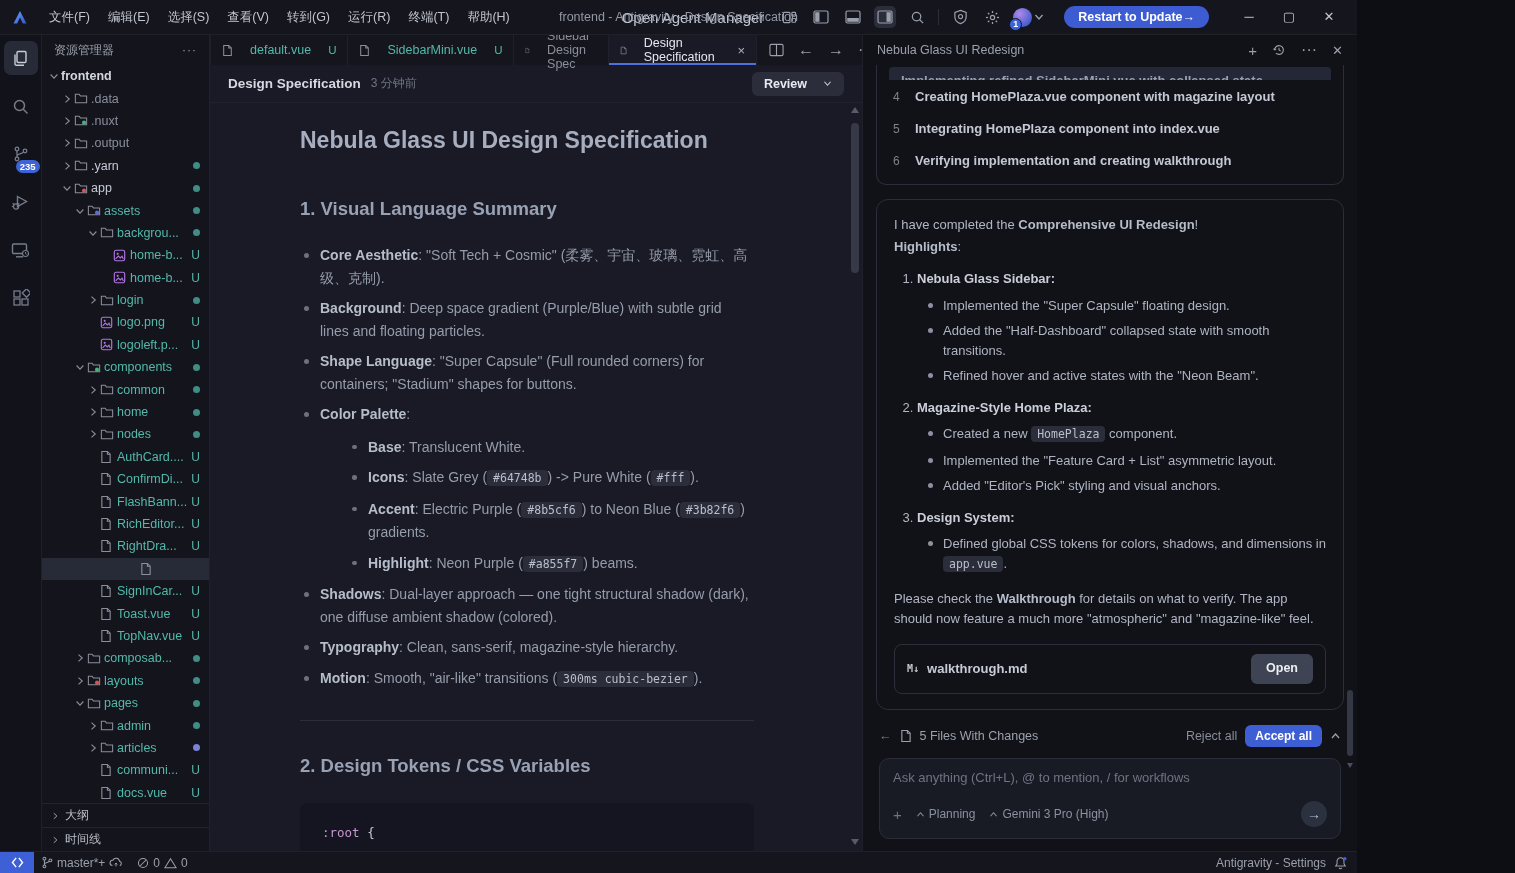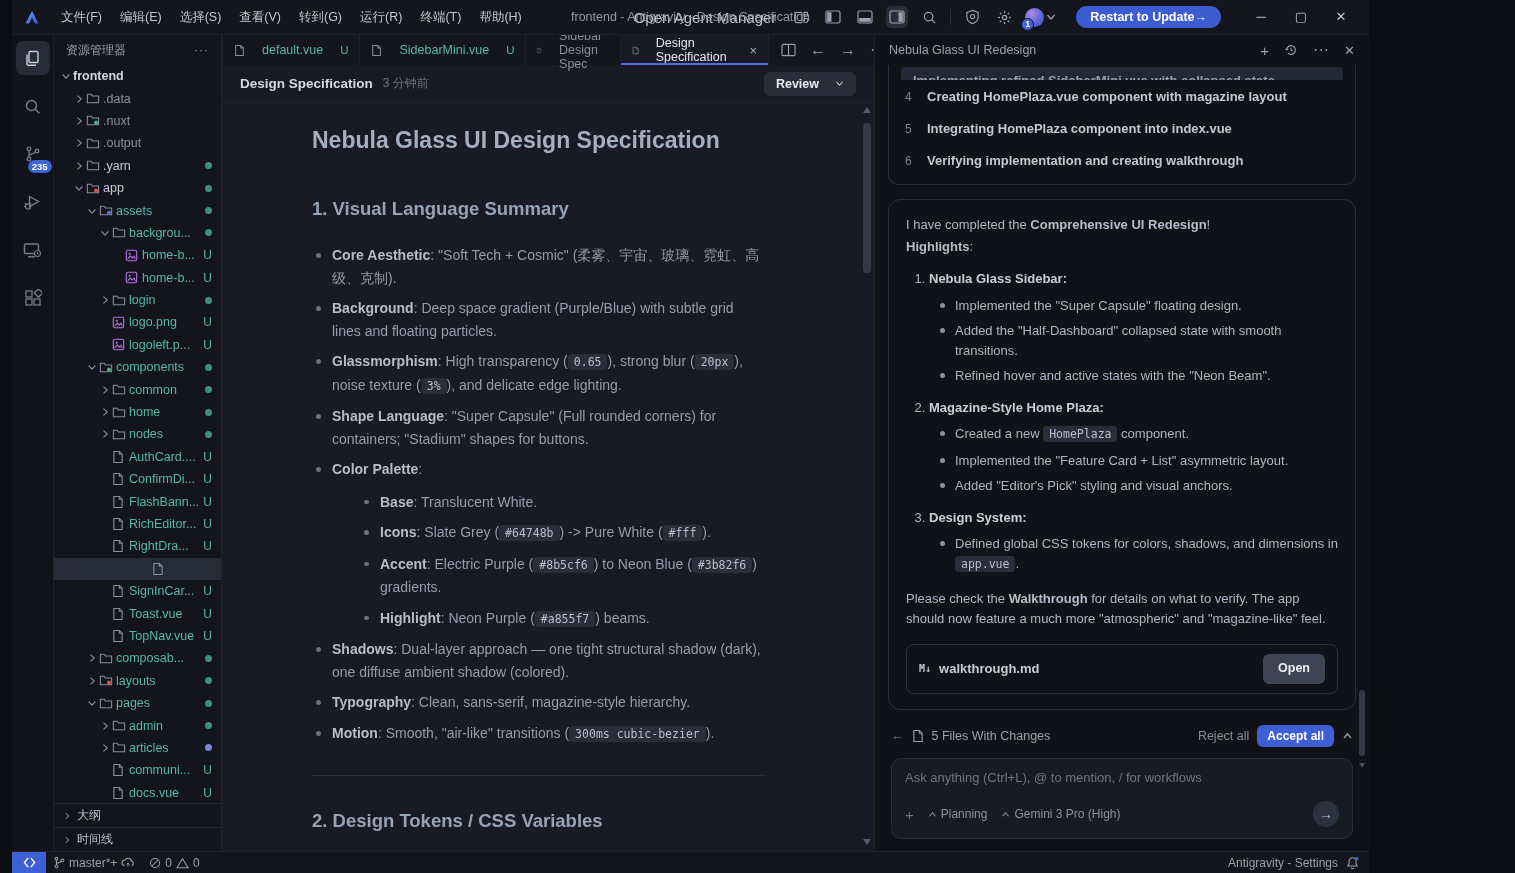--- a/index.html
+++ b/index.html
@@ -1,19 +1,19 @@
 <!DOCTYPE html>
 <html><head>
 <meta charset="utf-8">
 <style>
   * { margin:0; padding:0; box-sizing:border-box; }
   html,body { background:#0d0e14; }
   .app { width:1357px; height:873px; position:relative; overflow:hidden;
          background:#5eead4; color:#c8ccd4;
-         font-family:"Liberation Sans", sans-serif;margin-left:12px; }
+         font-family:"Liberation Sans", sans-serif; }
 
   
   .titlebar { height:35px; background:#14151d; border-bottom:1px solid #1f2129;
               display:flex; align-items:center; position:relative; z-index:5; }
   .logo { width:40px; display:flex; justify-content:center; }
   .menus { display:flex; }
   .menu-item { font-size:12.5px; color:#c2c6d0; padding:0 9px; line-height:34px; cursor:default; }
   .win-title { position:absolute; left:50%; transform:translateX(-50%); font-size:12.5px; color:#9298a6; }
   .tb-right { margin-left:auto; display:flex; align-items:center; gap:10px; padding-right:8px; }
   .agent-mgr { font-size:15px; color:#c2c6d0; margin-right:4px; }
@@ -870,21 +870,20 @@
               <path d="M1.5 2l3.5 4 3.5-4" fill="none" stroke="#c8ccd4" stroke-width="1.3"></path>
             </svg>
         </span>
       </div>
       <div class="doccontent" id="doccontent">
           <div class="md-h1">Nebula Glass UI Design Specification</div>
           <div class="md-h2">1. Visual Language Summary</div>
           <ul class="md-ul">
             <li><span class="md-b">Core Aesthetic</span><span>: "Soft Tech + Cosmic" (柔雾、宇宙、玻璃、霓虹、高级、克制).</span></li>
             <li><span class="md-b">Background</span><span>: Deep space gradient (Purple/Blue) with subtle grid lines and floating particles.</span></li>
-            <li><span class="md-b">Glassmorphism</span><span>: High transparency (</span><span class="md-code">0.65</span><span>), strong blur (</span><span class="md-code">20px</span><span>), noise texture (</span><span class="md-code">3%</span><span>), and delicate edge lighting.</span></li>
             <li><span class="md-b">Shape Language</span><span>: "Super Capsule" (Full rounded corners) for containers; "Stadium" shapes for buttons.</span></li>
             <li><span class="md-b">Color Palette</span><span>:</span><ul class="md-ul">
                 <li><span class="md-b">Base</span><span>: Translucent White.</span></li>
                 <li><span class="md-b">Icons</span><span>: Slate Grey (</span><span class="md-code">#64748b</span><span>) -&gt; Pure White (</span><span class="md-code">#fff</span><span>).</span></li>
                 <li><span class="md-b">Accent</span><span>: Electric Purple (</span><span class="md-code">#8b5cf6</span><span>) to Neon Blue (</span><span class="md-code">#3b82f6</span><span>) gradients.</span></li>
                 <li><span class="md-b">Highlight</span><span>: Neon Purple (</span><span class="md-code">#a855f7</span><span>) beams.</span></li>
               </ul></li>
             <li><span class="md-b">Shadows</span><span>: Dual-layer approach — one tight structural shadow (dark), one diffuse ambient shadow (colored).</span></li>
             <li><span class="md-b">Typography</span><span>: Clean, sans-serif, magazine-style hierarchy.</span></li>
             <li><span class="md-b">Motion</span><span>: Smooth, "air-like" transitions (</span><span class="md-code">300ms cubic-bezier</span><span>).</span></li>

